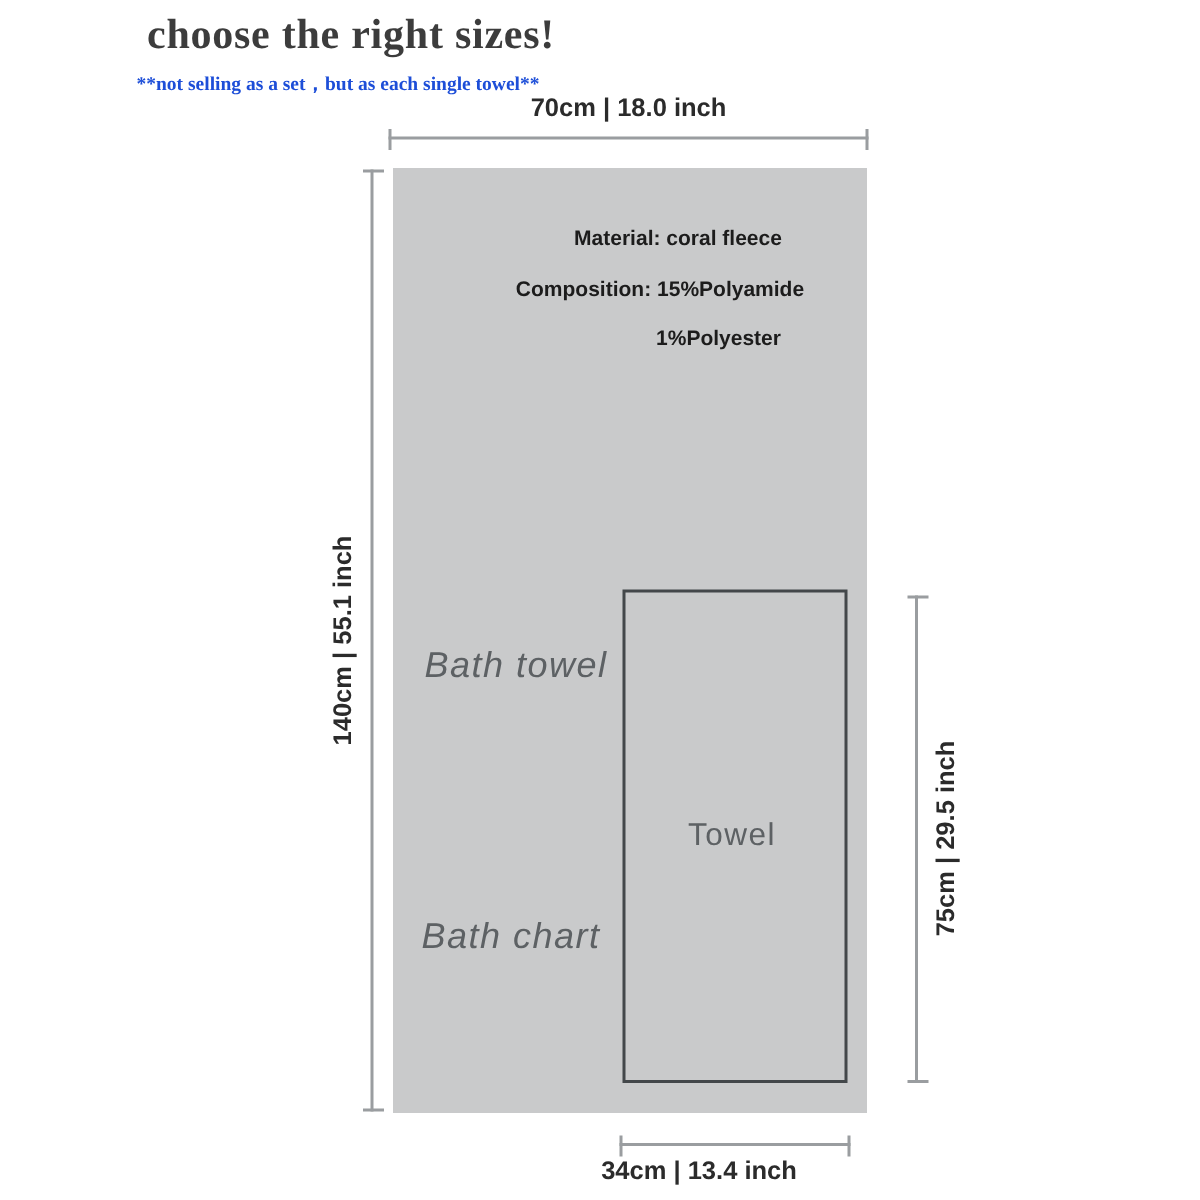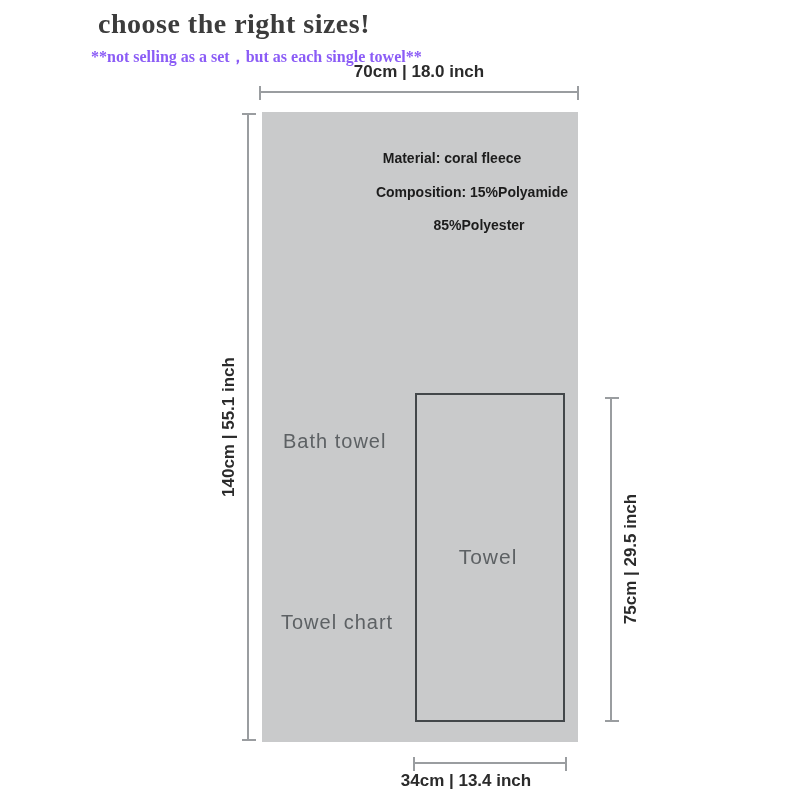--- a/index.html
+++ b/index.html
@@ -20,21 +20,21 @@
   .title{
     left:88px;top:8px;
     font-family:"Liberation Serif", serif;
     font-weight:bold;font-size:28px;color:var(--title-color);
     letter-spacing:0.5px;
     margin-left:10px;
   }
   .subtitle{
     left:91px;top:47px;
     font-family:"Liberation Serif", serif;
-    font-weight:bold;font-size:16px;color:#8b5cf6;
+    font-weight:bold;font-size:13px;color:#1d4ed8;
   }
 
   .big-rect{
     left:262px;top:112px;width:316px;height:630px;
     background:var(--rect-fill);
   }
   .inner-rect{
     left:415px;top:393px;width:150px;height:329px;
     border:2px solid var(--inner-border);
     box-sizing:border-box;background:transparent;
@@ -65,26 +65,26 @@
   .dim-label-top{left:419px;top:62px;transform:translateX(-50%);}
   .dim-label-left{left:229px;top:427px;transform:translate(-50%,-50%) rotate(-90deg);}
   .dim-label-right{left:631px;top:559px;transform:translate(-50%,-50%) rotate(-90deg);}
   .dim-label-bottom{left:466px;top:771px;transform:translateX(-50%);}
 
   .spec-line{
     font-weight:bold;font-size:14px;color:var(--dark-text);
     white-space:nowrap;transform:translateX(-50%);
   }
   .spec-1{left:452px;top:150px;}
-  .spec-2{left:440px;top:184px;margin-left:32px;}
+  .spec-2{left:440px;top:184px;}
   .spec-3{left:479px;top:217px;}
   .spec-line .val{font-weight:bold;}
 
   .muted-label{
-    font-size:20px;color:var(--muted-text);letter-spacing:1px;white-space:nowrap;
+    font-size:24px;color:var(--muted-text);letter-spacing:1px;white-space:nowrap;font-style:italic;
   }
   .bath-towel-label{left:283px;top:430px;}
   .size-chart-label{left:281px;top:611px;}
   .towel-label{
     left:415px;top:545px;width:146px;text-align:center;
     font-size:21px;color:var(--muted-text);letter-spacing:1px;
   }
 </style>
 </head>
 <body>
@@ -101,17 +101,17 @@
 <div class="abs dim-v dim-right"></div>
 <div class="abs dim-h dim-bottom"></div>
 
 <div class="abs dim-label dim-label-top">70cm | 18.0 inch</div>
 <div class="abs dim-label dim-label-left">140cm | 55.1 inch</div>
 <div class="abs dim-label dim-label-right">75cm | 29.5 inch</div>
 <div class="abs dim-label dim-label-bottom">34cm | 13.4 inch</div>
 
 <div class="abs spec-line spec-1"><span>Material:</span> <span class="val">coral fleece</span></div>
 <div class="abs spec-line spec-2"><span>Composition:</span> <span class="val">15%Polyamide</span></div>
-<div class="abs spec-line spec-3"><span class="val">85%Polyester</span></div>
+<div class="abs spec-line spec-3"><span class="val">1%Polyester</span></div>
 
 <div class="abs muted-label bath-towel-label">Bath towel</div>
-<div class="abs muted-label size-chart-label">Towel chart</div>
+<div class="abs muted-label size-chart-label">Bath chart</div>
 <div class="abs towel-label">Towel</div>
 
 </body></html>

